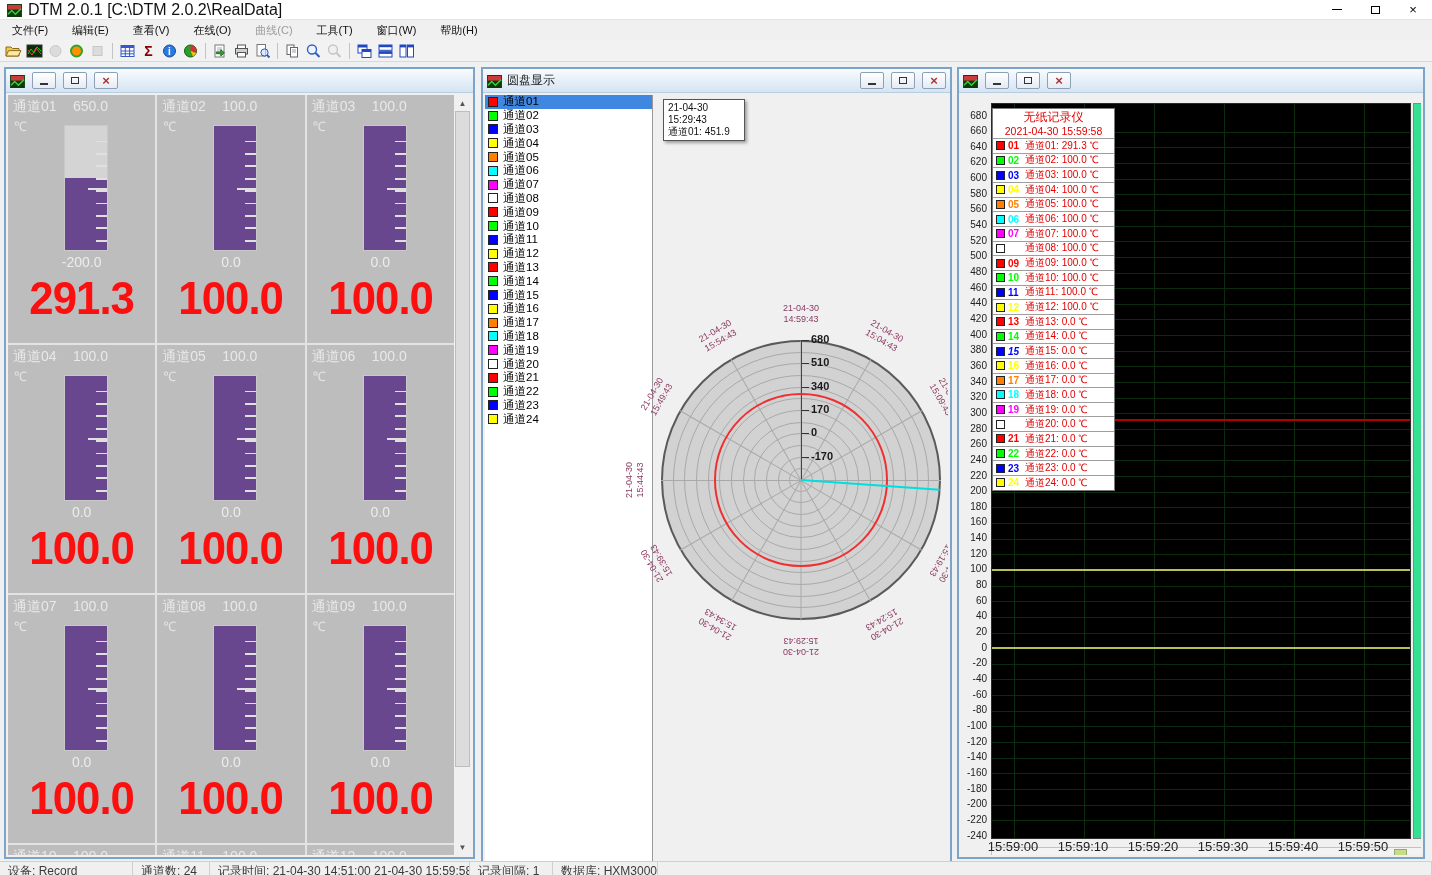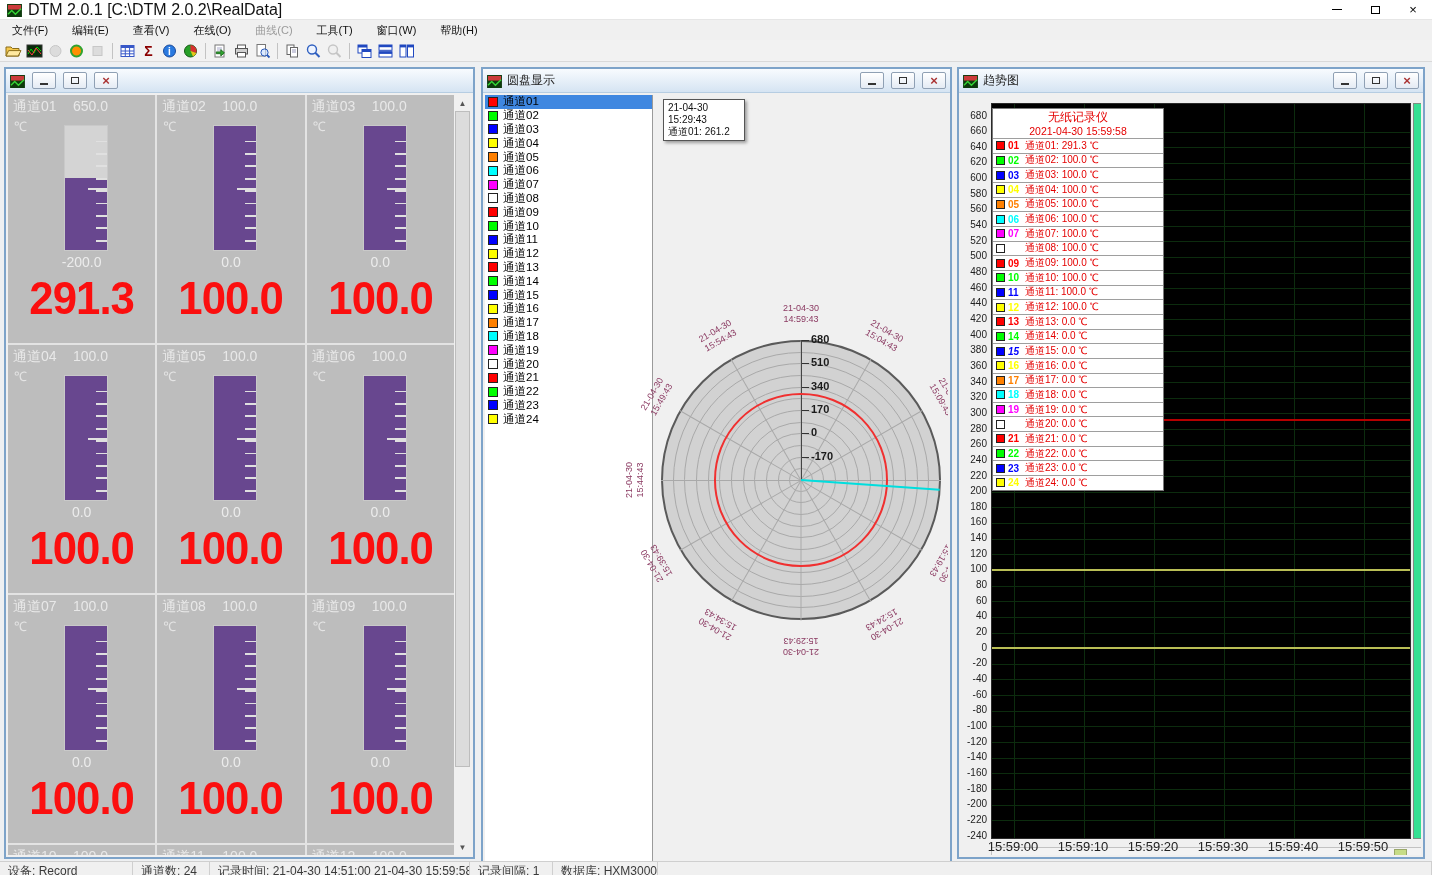--- a/index.html
+++ b/index.html
@@ -80,21 +80,21 @@
   .redring{position:absolute;border:2px solid #f03030;border-radius:50%;box-sizing:border-box;}
   .needle{position:absolute;left:140px;top:139px;width:139px;height:2px;background:#00dede;transform-origin:0 50%;}
   .tlab{position:absolute;width:64px;height:22px;text-align:center;font-size:9px;line-height:10.5px;color:#8b3a62;}
   
   #tplot{position:absolute;left:30px;top:8px;width:420px;height:736px;background:#000;border:1px solid #2a2a2a;box-sizing:border-box;}
   .hgrid{position:absolute;left:0;width:100%;height:1px;background:#0c2c0e;}
   .vgrid{position:absolute;top:0;width:1px;height:100%;background:#0c2c0e;}
   .tline{position:absolute;left:0;width:100%;height:2px;}
   .ylab{position:absolute;left:0;width:26px;text-align:right;font-size:10px;color:#222;}
   .xlab{position:absolute;width:56px;text-align:center;font-size:13px;color:#222;top:744px;}
-  #tlegend{position:absolute;left:31px;top:13px;width:172px;background:#fff;border:1px solid #7a7a7a;box-sizing:border-box;z-index:4;}
+  #tlegend{position:absolute;left:31px;top:13px;width:123px;background:#fff;border:1px solid #7a7a7a;box-sizing:border-box;z-index:4;}
   #tlegend .lt{font-size:12px;color:#e40000;text-align:center;height:16px;line-height:17px;}
   #tlegend .lts{font-size:10.5px;color:#e40000;text-align:center;height:13px;line-height:13px;}
   .lrow{height:13.66px;display:flex;align-items:center;border-top:1px solid #9e9e9e;}
   .lsq{width:9px;height:9px;border:1px solid #222;box-sizing:border-box;margin-left:3px;flex:none;}
   .lnum{font-size:10px;font-weight:bold;width:17px;margin-left:3px;}
   .llab{font-size:10px;color:#e40000;white-space:nowrap;}
   #gvscroll{position:absolute;left:452px;top:8px;width:9px;height:736px;background:#35e093;border:1px solid #7e8e84;box-sizing:border-box;}
   #ghscroll{position:absolute;left:30px;top:752px;width:431px;height:11px;background:#f3f3f3;border:1px solid #c2c2c2;box-sizing:border-box;}
   #ghthumb{position:absolute;right:14px;top:1px;width:13px;height:7px;background:#c6dc86;border:1px solid #9aa86a;box-sizing:border-box;}
 </style>
@@ -546,21 +546,21 @@
             <span>通道23</span>
           </div>
           <div class="chrow">
             <span class="chsq" style="background: rgb(255, 255, 0);"></span>
             <span>通道24</span>
           </div>
         </div>
       <div id="tooltip">
         <div>21-04-30</div>
         <div>15:29:43</div>
-        <div>通道01: 261.2</div>
+        <div>通道01: 451.9</div>
       </div>
       <div id="polar">
           <div class="ring outer" style="width: 280px; height: 280px; left: 0px; top: 0px;"></div>
           <div class="ring" style="width: 256.667px; height: 256.667px; left: 11.6667px; top: 11.6667px;"></div>
           <div class="ring" style="width: 233.333px; height: 233.333px; left: 23.3333px; top: 23.3333px;"></div>
           <div class="ring" style="width: 210px; height: 210px; left: 35px; top: 35px;"></div>
           <div class="ring" style="width: 186.667px; height: 186.667px; left: 46.6667px; top: 46.6667px;"></div>
           <div class="ring" style="width: 163.333px; height: 163.333px; left: 58.3333px; top: 58.3333px;"></div>
           <div class="ring" style="width: 140px; height: 140px; left: 70px; top: 70px;"></div>
           <div class="ring" style="width: 116.667px; height: 116.667px; left: 81.6667px; top: 81.6667px;"></div>
@@ -637,21 +637,20 @@
     </div>
   </div>
 
   <div class="child" id="win-trend" style="left:957px;top:5px;width:468px;height:792px;">
     <div class="ctitle">
       <span class="cicon"><svg viewBox="0 0 16 14" width="15" height="13">
             <rect width="16" height="14" fill="#0c3a0c"></rect>
             <rect x="1" y="1" width="14" height="5" fill="#cc3b3b"></rect>
             <polyline points="1,11 5,7 9,11 15,5" stroke="#35d435" stroke-width="1.5" fill="none"></polyline>
           </svg></span>
-      <span class="txt">趋势图</span>
       <span class="cbtn">
           <span class="minbar"></span>
         </span>
       <span class="cbtn">
           <span class="maxbox"></span>
         </span>
       <span class="cbtn close">
           <span class="xgl">×</span>
         </span>
     </div>

